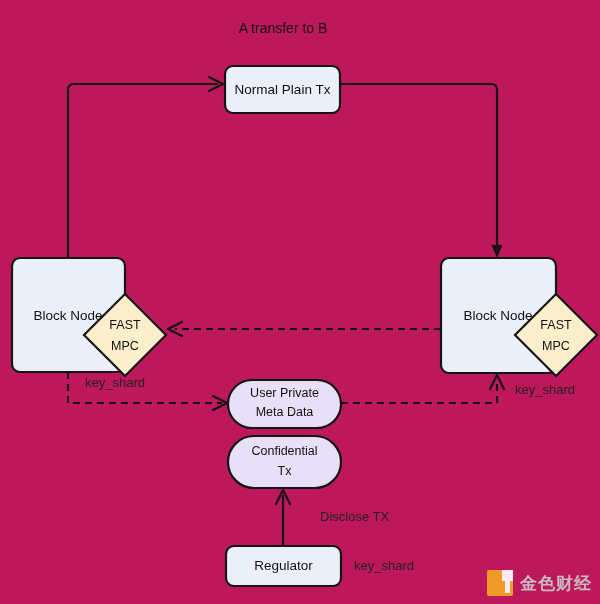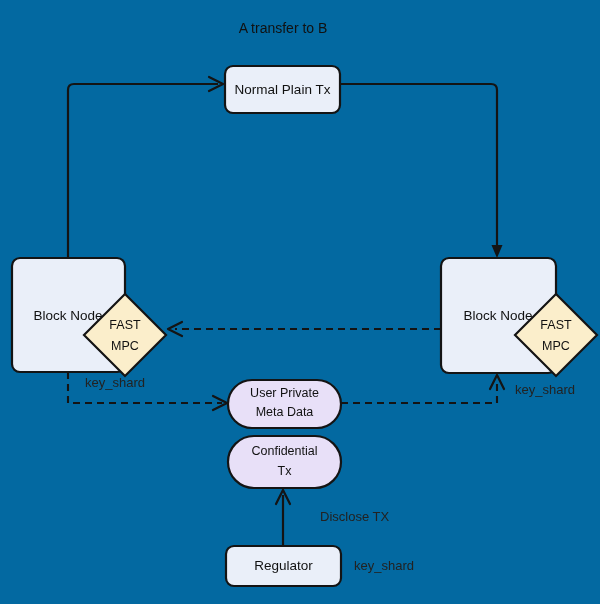--- a/index.html
+++ b/index.html
@@ -8,21 +8,21 @@
     padding: 0;
     background: #ffffff;
   }
   body {
     font-family: "Liberation Sans", "DejaVu Sans", sans-serif;
   }
   #canvas {
     position: relative;
     width: 600px;
     height: 604px;
-    background: #0369a1;
+    background: #be185d;
     overflow: hidden;
   }
   svg.layer {
     position: absolute;
     left: 0;
     top: 0;
     width: 600px;
     height: 604px;
   }
   #edges { z-index: 1; }
@@ -223,14 +223,22 @@
     <text class="edge-label" x="85" y="384">key_shard</text>
 
     <text class="edge-label" x="515" y="391">key_shard</text>
 
     <text class="edge-label" x="320" y="518">Disclose TX</text>
 
     <text class="edge-label" x="354" y="567">key_shard</text>
 
   </svg>
 
+  <div id="watermark">
+    <div class="mark">
+      <div class="sq"></div>
+      <div class="notch"></div>
+      <div class="stem"></div>
+    </div>
+    <div class="wtext">金色财经</div>
+  </div>
 
 </div>
 
 </body></html>

